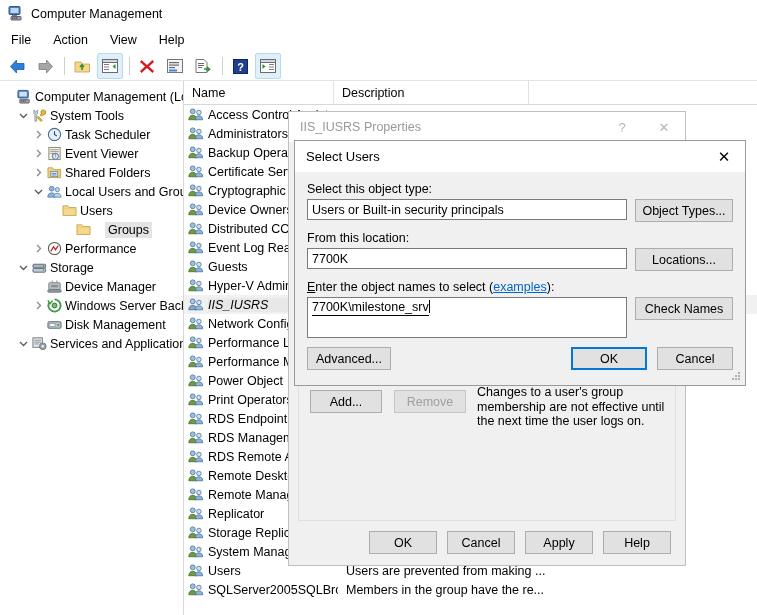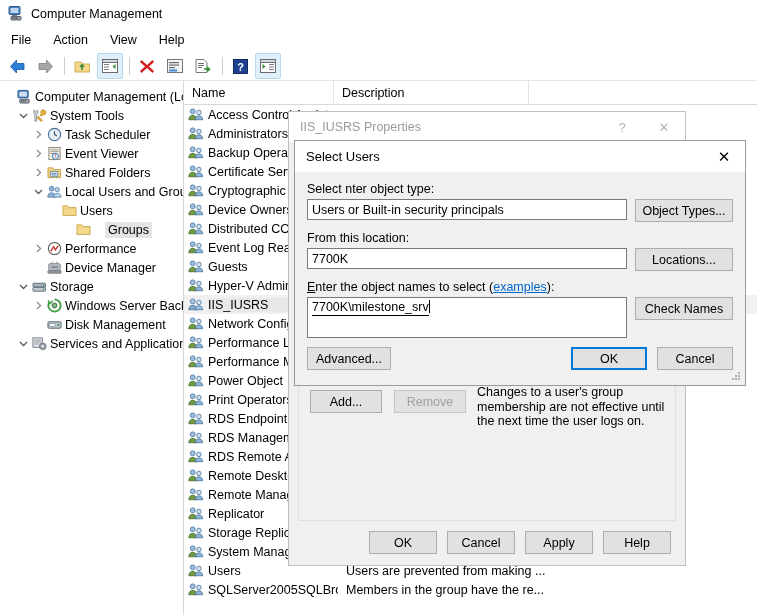--- a/index.html
+++ b/index.html
@@ -50,21 +50,21 @@
   .colhdr{height:23px;display:flex;border-bottom:1px solid #d8d8d8;background:#ffffff;}
   .colhdr .ch{
     display:flex;align-items:center;padding-left:8px;font-size:12.5px;
     border-right:1px solid #e2e2e2;box-sizing:border-box;
   }
   .row{height:19px;display:flex;align-items:center;font-size:12.5px;white-space:nowrap;}
   .row.selected{background:#f1f1f1;}
   .row .gico{width:24px;min-width:24px;display:flex;align-items:center;justify-content:center;}
   .row .rname{width:130px;min-width:130px;overflow:hidden;}
   .row .rdesc{padding-left:8px;overflow:hidden;}
-  .row.selected .rname{background:#e8e8e8;}
+  .row.selected .rname{background:#e8e8e8;font-style:italic;}
 
   
   .dlg{position:absolute;background:#f0f0f0;border:1px solid #a0a0a0;box-sizing:border-box;}
   .dlg-title{height:30px;display:flex;align-items:center;justify-content:space-between;background:#ffffff;}
   .dlg-title .t{padding-left:11px;font-size:12.5px;}
   .dlg-title .btns{display:flex;}
   .cap-btn{width:42px;height:29px;display:flex;align-items:center;justify-content:center;font-size:13px;}
 
   #props{left:288px;top:111px;width:398px;height:455px;border:1px solid #bfbfbf;}
   #props .dlg-title .t{color:#9a9a9a;}
@@ -329,48 +329,48 @@
             </svg>
           </span>
           <span class="tico">
             <svg width="15" height="15" viewBox="0 0 16 16">
               <circle cx="8" cy="8" r="6.5" fill="#ffffff" stroke="#555" stroke-width="1.1"></circle>
               <path d="M4 11 L7 6 L9 9.5 L12 5" stroke="#c02020" stroke-width="1.3" fill="none"></path>
             </svg>
           </span>
           <span class="tlabel">Performance</span>
         </div>
+        <div class="tnode" style="padding-left: 17px;">
+          <span class="exp">
+            <svg width="9" height="9" viewBox="0 0 9 9">
+              <path d="M1 3 L4.5 6.5 L8 3" stroke="#5a5a5a" stroke-width="1.3" fill="none"></path>
+            </svg>
+          </span>
+          <span class="tico">
+            <svg width="15" height="15" viewBox="0 0 16 16">
+              <rect x="1" y="4.5" width="13.5" height="4" rx="1" fill="#a8b4c0" stroke="#5d6a77"></rect>
+              <rect x="1" y="9" width="13.5" height="4" rx="1" fill="#c0cad4" stroke="#5d6a77"></rect>
+              <circle cx="12.3" cy="6.5" r="0.8" fill="#3f9c3f"></circle>
+              <circle cx="12.3" cy="11" r="0.8" fill="#3f9c3f"></circle>
+            </svg>
+          </span>
+          <span class="tlabel">Storage</span>
+        </div>
         <div class="tnode" style="padding-left: 32px;">
           <span class="exp"></span>
           <span class="tico">
             <svg width="15" height="15" viewBox="0 0 16 16">
               <rect x="2" y="4" width="12" height="7" rx="1" fill="#c7ccd2" stroke="#6d737a"></rect>
               <rect x="4" y="6" width="8" height="3" fill="#8a9099"></rect>
               <rect x="1" y="11.5" width="14" height="2.5" rx="0.6" fill="#9aa0a7" stroke="#6d737a"></rect>
               <rect x="5" y="1.5" width="1" height="2.5" fill="#8a9099"></rect>
               <rect x="10" y="1.5" width="1" height="2.5" fill="#8a9099"></rect>
             </svg>
           </span>
           <span class="tlabel">Device Manager</span>
-        </div>
-        <div class="tnode" style="padding-left: 17px;">
-          <span class="exp">
-            <svg width="9" height="9" viewBox="0 0 9 9">
-              <path d="M1 3 L4.5 6.5 L8 3" stroke="#5a5a5a" stroke-width="1.3" fill="none"></path>
-            </svg>
-          </span>
-          <span class="tico">
-            <svg width="15" height="15" viewBox="0 0 16 16">
-              <rect x="1" y="4.5" width="13.5" height="4" rx="1" fill="#a8b4c0" stroke="#5d6a77"></rect>
-              <rect x="1" y="9" width="13.5" height="4" rx="1" fill="#c0cad4" stroke="#5d6a77"></rect>
-              <circle cx="12.3" cy="6.5" r="0.8" fill="#3f9c3f"></circle>
-              <circle cx="12.3" cy="11" r="0.8" fill="#3f9c3f"></circle>
-            </svg>
-          </span>
-          <span class="tlabel">Storage</span>
         </div>
         <div class="tnode" style="padding-left: 32px;">
           <span class="exp">
             <svg width="9" height="9" viewBox="0 0 9 9">
               <path d="M3 1 L6.5 4.5 L3 8" stroke="#8a8a8a" stroke-width="1.3" fill="none"></path>
             </svg>
           </span>
           <span class="tico">
             <svg width="15" height="15" viewBox="0 0 16 16">
               <path d="M8 1.5 a6.5 6.5 0 1 1 -5.6 3.2" stroke="#3f9c3f" stroke-width="2" fill="none"></path>
@@ -762,21 +762,21 @@
 </div>
 
 <div class="dlg" id="selusers">
   <div class="dlg-title">
     <span class="t">Select Users</span>
     <span class="cap-btn">✕</span>
   </div>
 
   <div class="su-body">
 
-    <div class="su-label">Select nter object type:</div>
+    <div class="su-label">Select this object type:</div>
     <div class="su-row">
       <div class="wtext">Users or Built-in security principals</div>
       <div class="wbtn">Object Types...</div>
     </div>
 
     <div class="su-label">From this location:</div>
     <div class="su-row">
       <div class="wtext">7700K</div>
       <div class="wbtn">Locations...</div>
     </div>

